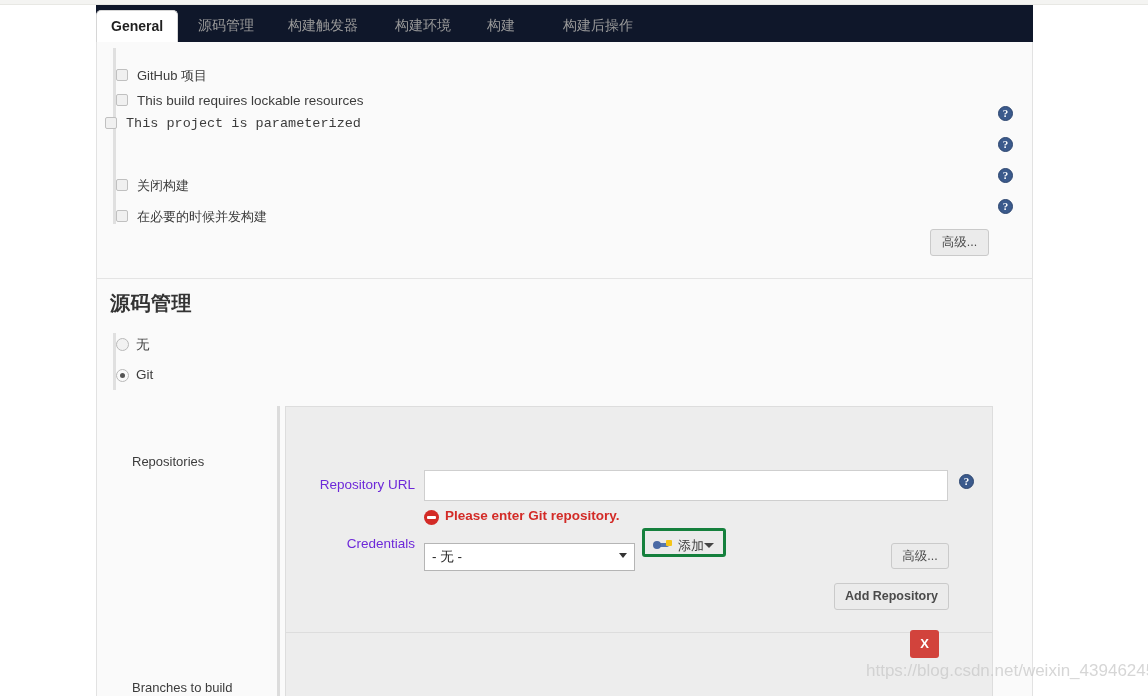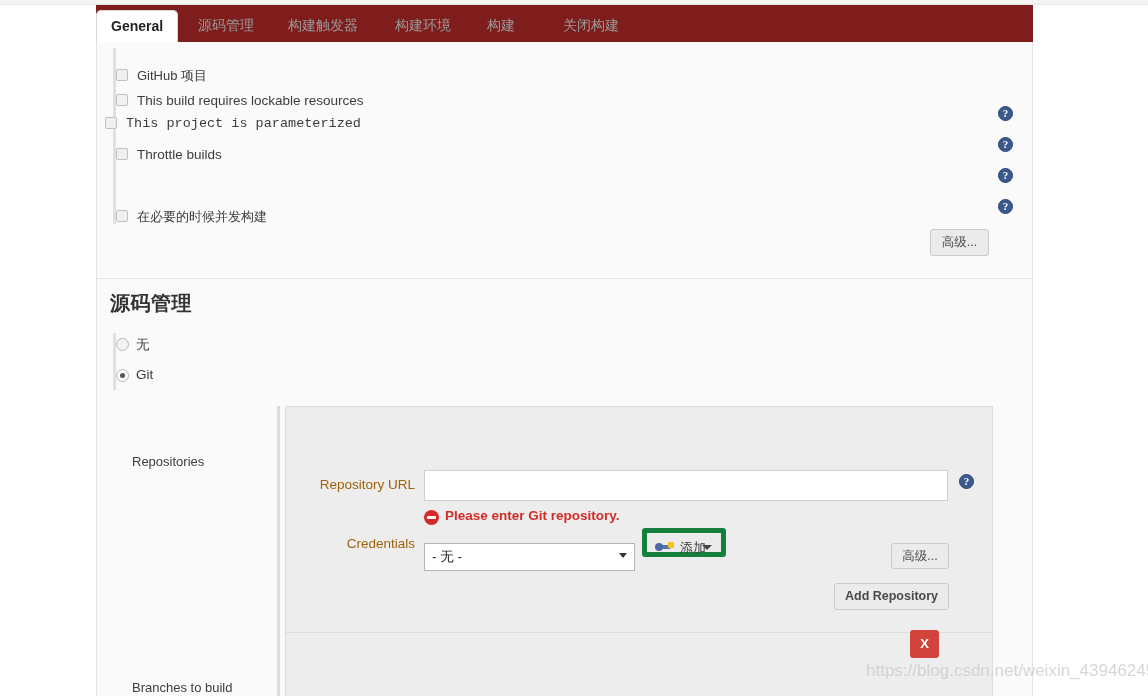--- a/index.html
+++ b/index.html
@@ -10,21 +10,21 @@
     font-size:13px;color:#333;
     overflow:hidden;position:relative;
   }
   .page{position:absolute;left:0;top:0;width:1148px;height:696px;}
 
   
   .topstrip{position:absolute;left:0;top:0;width:1148px;height:4px;background:#f4f4f2;}
   .topstrip-line{position:absolute;left:0;top:4px;width:1148px;height:1px;background:#e8e8e4;}
 
   
-  .tabbar{position:absolute;left:96px;top:5px;width:937px;height:37px;background:#7f1d1d;border-bottom:3px solid #14532d;}
+  .tabbar{position:absolute;left:96px;top:5px;width:937px;height:37px;background:#0f172a;border-bottom:3px solid #14532d;}
   .tabs{position:absolute;left:0;top:0;height:37px;}
   .tab{
     position:absolute;top:5px;height:32px;line-height:31px;
     padding:0 14px;font-size:14px;color:#9a9a9a;white-space:nowrap;
     box-sizing:border-box;
   }
   .tab.active{
     top:5px;height:33px;background:#ffffff;color:#1f1f1f;font-weight:bold;
     border:1px solid #d6d6d6;border-bottom:none;
     border-top-left-radius:5px;border-top-right-radius:5px;
@@ -80,21 +80,21 @@
   }
   .radiolabel{position:absolute;font-size:13.5px;color:#3c3c3c;}
 
   
   .rail{position:absolute;width:3px;background:#e0e0e0;}
 
   
   .rowlabel{position:absolute;font-size:13px;color:#3c3c3c;white-space:nowrap;}
   .vbar{position:absolute;width:3px;background:#dcdcdc;}
   .panel{position:absolute;background:#ededed;border:1px solid #dddddd;box-sizing:border-box;}
-  .fieldlabel{position:absolute;font-size:13.5px;color:#a16207;white-space:nowrap;text-align:right;}
+  .fieldlabel{position:absolute;font-size:13.5px;color:#6d28d9;white-space:nowrap;text-align:right;}
   .txtinput{
     position:absolute;background:#ffffff;border:1px solid #cfcfcf;
     box-sizing:border-box;font-size:13.5px;color:#222;
     padding:0 7px;line-height:28px;white-space:nowrap;overflow:hidden;
   }
   .select{
     position:absolute;background:#ffffff;border:1px solid #b5b5b5;
     box-sizing:border-box;font-size:13.5px;color:#222;padding:0 7px;line-height:26px;
   }
   .caret{position:absolute;right:7px;top:9px;width:0;height:0;
@@ -106,21 +106,21 @@
     position:absolute;left:0;top:2px;width:15px;height:15px;border-radius:50%;
     background:#d32b27;box-sizing:border-box;
   }
   .erricon:after{
     content:"";position:absolute;left:3px;top:6px;width:9px;height:3px;background:#fff;border-radius:1px;
   }
   .errtext{position:absolute;left:21px;top:0;font-size:13.5px;font-weight:bold;color:#d32b27;white-space:nowrap;}
 
   
   .addbtn{
-    position:absolute;background:#ebebeb;border:5px solid #15803d;border-radius:3px;
+    position:absolute;background:#ebebeb;border:3px solid #15803d;border-radius:3px;
     box-sizing:border-box;
   }
   .keyicon{position:absolute;left:9px;top:9px;width:20px;height:10px;}
   .keyicon .kbar{position:absolute;left:0;top:3px;width:15px;height:4px;background:#5577b0;border-radius:2px;}
   .keyicon .khead{position:absolute;left:-1px;top:1px;width:8px;height:8px;border-radius:50%;background:#4a6aa5;}
   .keyicon .ktip{position:absolute;left:12px;top:0;width:6px;height:6px;background:#f5c518;border-radius:1px;}
   .addtext{position:absolute;left:33px;top:0;line-height:29px;font-size:13px;color:#3c3c3c;}
   .addcaret{position:absolute;right:9px;top:12px;width:0;height:0;
     border-left:5px solid transparent;border-right:5px solid transparent;border-top:5px solid #444;}
 
@@ -144,21 +144,21 @@
   <div class="topstrip"></div>
   <div class="topstrip-line"></div>
 
   <div class="tabbar">
     <div class="tabs">
       <div class="tab active" style="left:0px;">General</div>
       <div class="tab" style="left:88px;">源码管理</div>
       <div class="tab" style="left:178px;">构建触发器</div>
       <div class="tab" style="left:285px;">构建环境</div>
       <div class="tab" style="left:377px;">构建</div>
-      <div class="tab" style="left:453px;">关闭构建</div>
+      <div class="tab" style="left:453px;">构建后操作</div>
     </div>
   </div>
 
   <div class="content">
 
     <div class="rail" style="left:16px;top:6px;height:176px;"></div>
 
     <div class="cbrow" style="left:19px;top:20px;width:600px;text-decoration:underline;">
       <span class="cbox"></span>
       <span class="cblabel cn">GitHub 项目</span>
@@ -167,25 +167,25 @@
     <div class="cbrow" style="left:19px;top:37px;width:600px;margin-top:8px;">
       <span class="cbox"></span>
       <span class="cblabel">This build requires lockable resources</span>
     </div>
 
     <div class="cbrow" style="left:8px;top:68px;width:600px;font-family:Liberation Mono, monospace;">
       <span class="cbox"></span>
       <span class="cblabel">This project is parameterized</span>
     </div>
 
-    <div class="cbrow" style="left:19px;top:99px;width:600px;">
-      <span class="cbox"></span>
-      <span class="cblabel">Throttle builds</span>
-    </div>
-
+
+    <div class="cbrow" style="left:19px;top:130px;width:600px;">
+      <span class="cbox"></span>
+      <span class="cblabel cn">关闭构建</span>
+    </div>
 
     <div class="cbrow" style="left:19px;top:161px;width:600px;">
       <span class="cbox"></span>
       <span class="cblabel cn">在必要的时候并发构建</span>
     </div>
 
     <div class="help" style="left:901px;top:64px;">?</div>
     <div class="help" style="left:901px;top:95px;">?</div>
     <div class="help" style="left:901px;top:126px;">?</div>
     <div class="help" style="left:901px;top:157px;">?</div>

